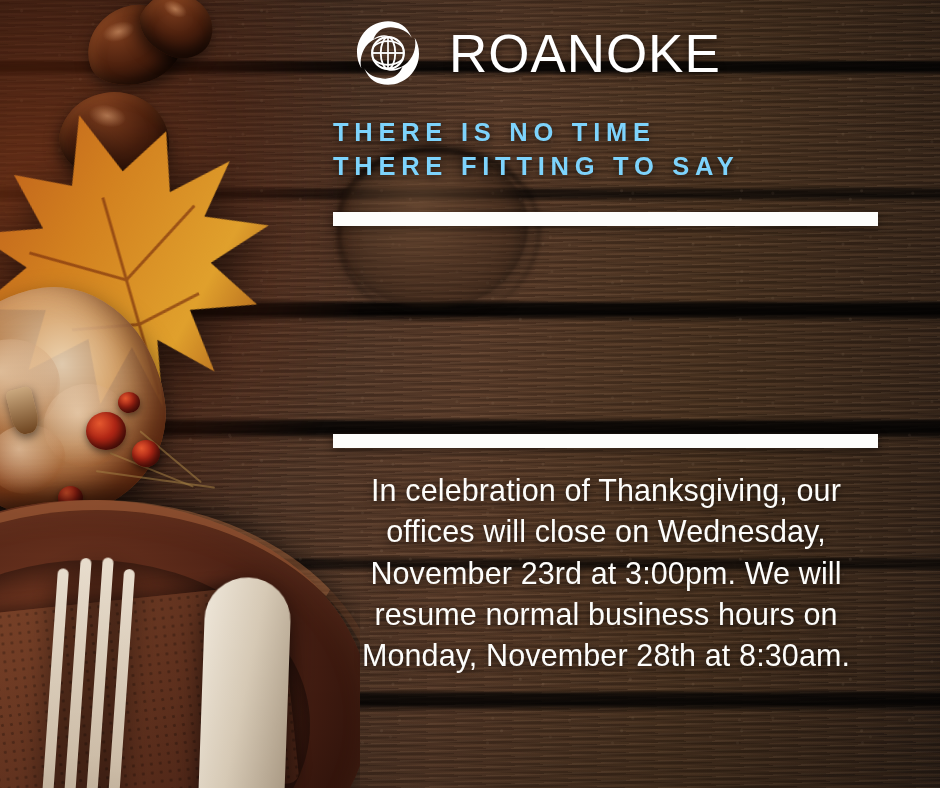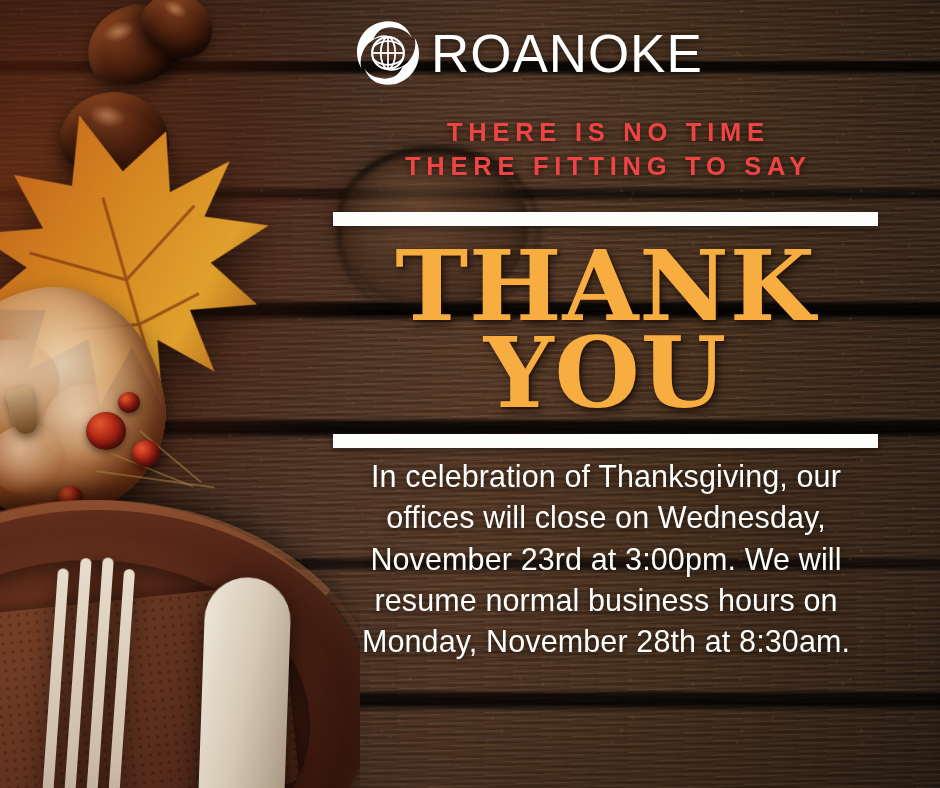--- a/index.html
+++ b/index.html
@@ -179,32 +179,32 @@
   .knife{position:absolute;left:206px;top:576px;transform:rotate(2deg);
         filter:drop-shadow(0 6px 12px rgba(0,0,0,.6));}
   .blade{position:absolute;width:86px;height:300px;
         background:linear-gradient(100deg,#efe7da 0%,#d6c9b5 40%,#a89madd 70%,#8e7c66 100%);
         background:linear-gradient(100deg,#efe7da 0%,#d6c9b5 45%,#9f8e78 100%);
         border-radius:44px 44px 10px 10px;}
 
   
   .content{position:absolute;left:333px;top:0;width:545px;height:788px;}
 
-  .logo{position:absolute;left:22px;top:20px;display:flex;align-items:center;gap:10px;}
+  .logo{position:absolute;left:22px;top:20px;display:flex;align-items:center;gap:28px;}
   .logo-mark{width:66px;height:66px;flex:0 0 auto;}
   .logo-word{
     color:#ffffff;font-size:53px;letter-spacing:.018em;font-weight:400;
     line-height:1;white-space:nowrap;
     font-family:"Liberation Sans", sans-serif;
     text-shadow:0 2px 8px rgba(0,0,0,.55);
   }
 
   .kicker{
     position:absolute;left:0;right:0;top:116px;
-    text-align:center;color:#ef4444;
+    text-align:left;color:#7dd3fc;
     font-weight:700;font-size:25.5px;line-height:1.33;
     letter-spacing:.225em;
     text-shadow:0 2px 9px rgba(0,0,0,.62);
   }
   .kicker div{margin-right:-.225em;}
 
   .rule{position:absolute;left:0;width:545px;height:14px;background:#fdfdfb;
         box-shadow:0 2px 10px rgba(0,0,0,.45);}
   .rule.top{top:212px;}
   .rule.bottom{top:434px;}
@@ -216,21 +216,21 @@
     font-weight:700;line-height:.93;
     letter-spacing:.055em;
     text-shadow:
       2px 2px 0 rgba(40,18,6,.55),
       3px 4px 9px rgba(0,0,0,.55);
   }
   .headline .l1{font-size:98px;display:block;}
   .headline .l2{font-size:98px;display:block;margin-top:-4px;}
 
   .body{
-    position:absolute;left:4px;width:538px;top:456px;
+    position:absolute;left:4px;width:538px;top:470px;
     text-align:center;color:#fdfdfb;
     font-size:30.5px;line-height:1.355;font-weight:400;
     letter-spacing:.004em;
     text-shadow:0 2px 9px rgba(0,0,0,.66);
   }
 </style>
 </head>
 <body>
 
 <div class="canvas">
@@ -331,23 +331,19 @@
       <span class="logo-word">ROANOKE</span>
     </div>
 
     <div class="kicker">
       <div>THERE IS NO TIME</div>
       <div>THERE FITTING TO SAY</div>
     </div>
 
     <div class="rule top"></div>
 
-    <div class="headline">
-      <span class="l1">THANK</span>
-      <span class="l2">YOU</span>
-    </div>
 
     <div class="rule bottom"></div>
 
     <div class="body">In celebration of Thanksgiving, our offices will close on Wednesday, November 23rd at 3:00pm. We will resume normal business hours on Monday, November 28th at 8:30am.</div>
 
   </div>
 </div>
 
 </body></html>

